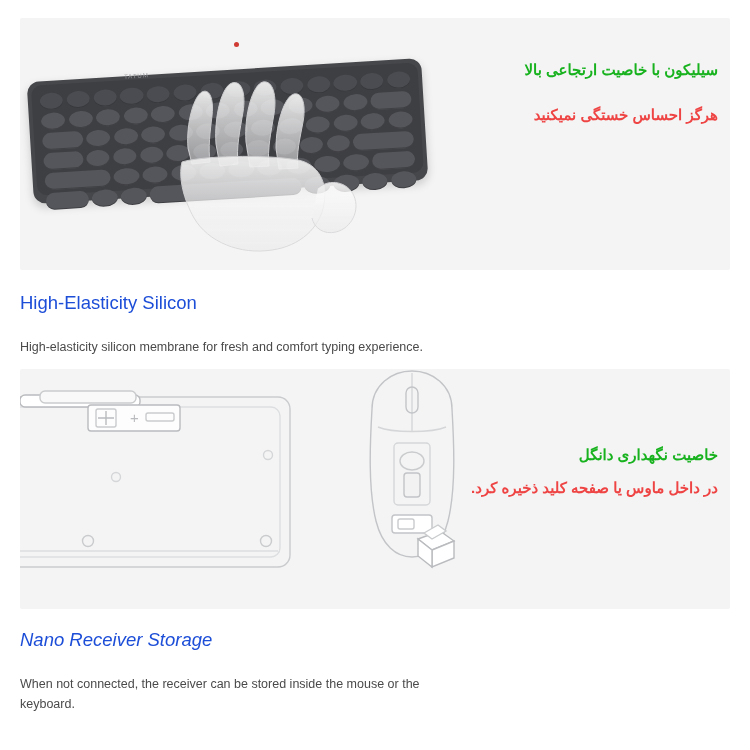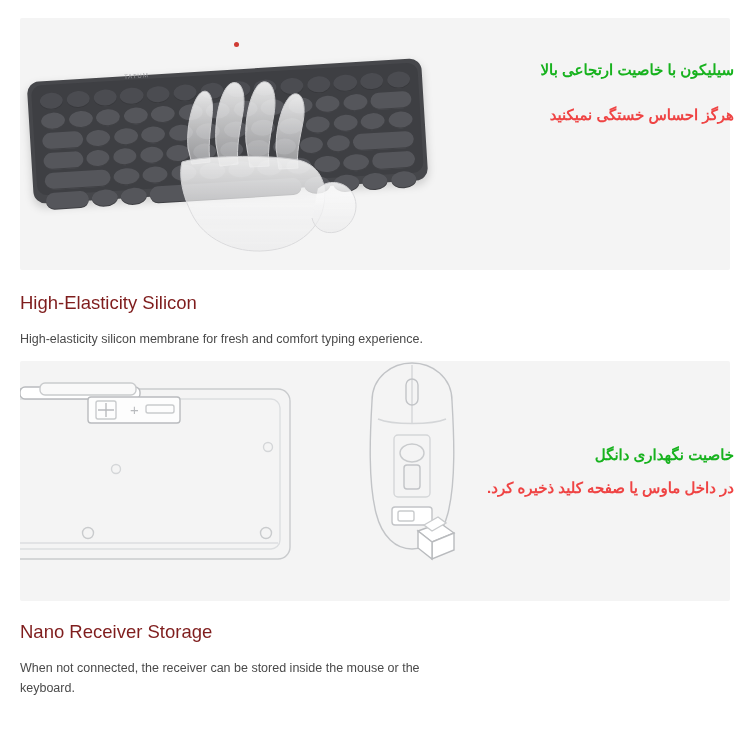--- a/index.html
+++ b/index.html
@@ -124,37 +124,37 @@
 
   
   .outline-svg {
     position: absolute;
     inset: 0;
   }
 
   
   .head-en {
     font-size: 18.5px;
-    color: #7f1d1d;
+    color: #1d4ed8;
     margin: 22px 0 0 20px;
     font-weight: 400;
   }
-  #section-2 .head-en { margin-top: 20px; }
+  #section-2 .head-en { margin-top: 20px; font-style: italic; }
   .desc-en {
     font-size: 12.5px;
     color: #4a4a4a;
     line-height: 1.55;
-    margin: 16px 20px 0 20px;
+    margin: 24px 20px 0 20px;
     max-width: 420px;
   }
 
   
   .fa-block {
     position: absolute;
-    right: 16px;
+    right: 32px;
     text-align: right;
     direction: rtl;
   }
   .fa-title {
     color: #17b21e;
     font-weight: bold;
     font-size: 15px;
     line-height: 1.6;
     white-space: nowrap;
   }

